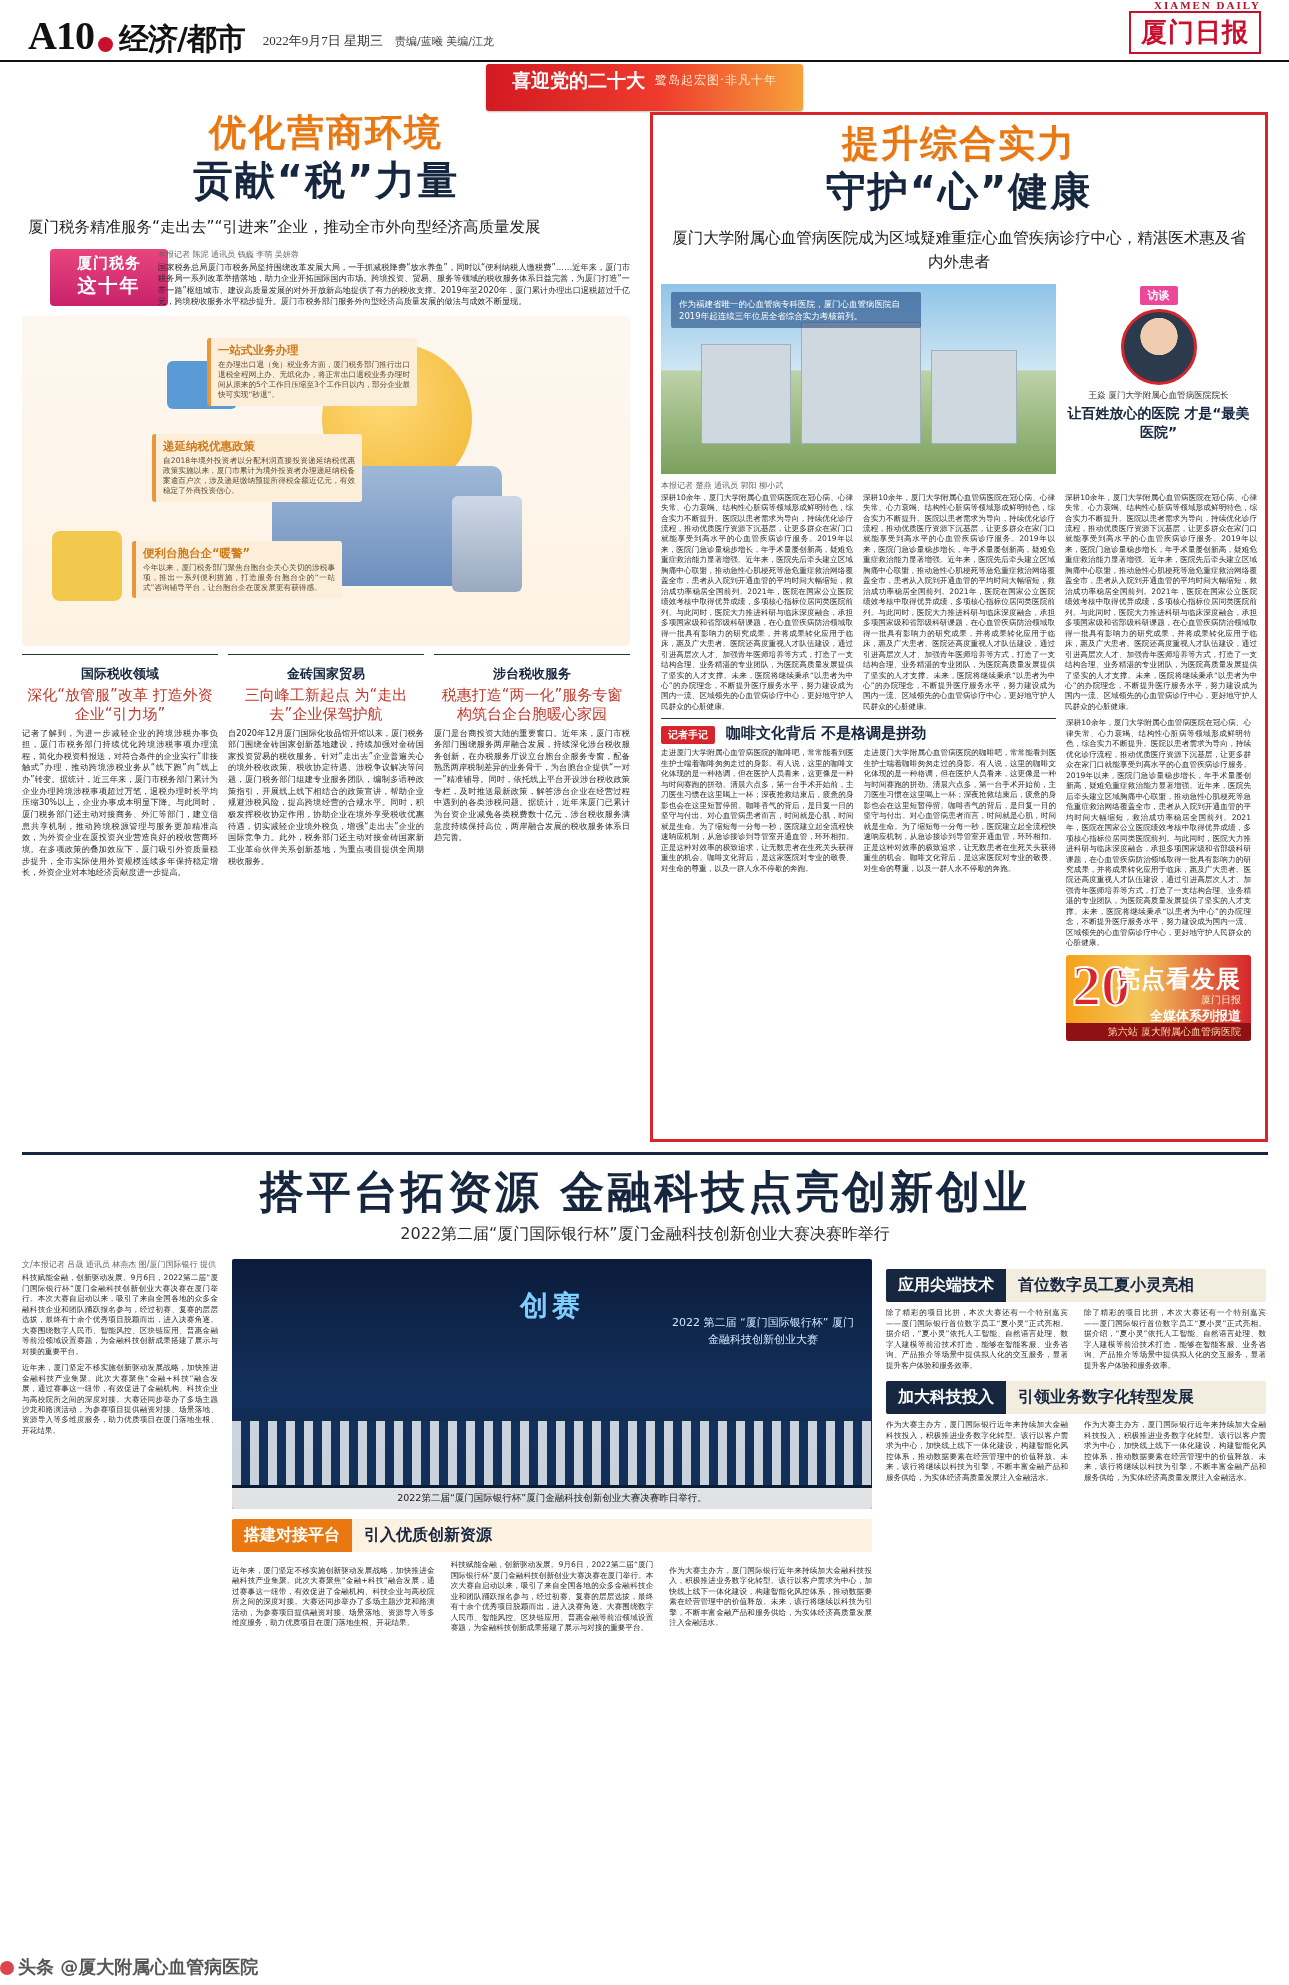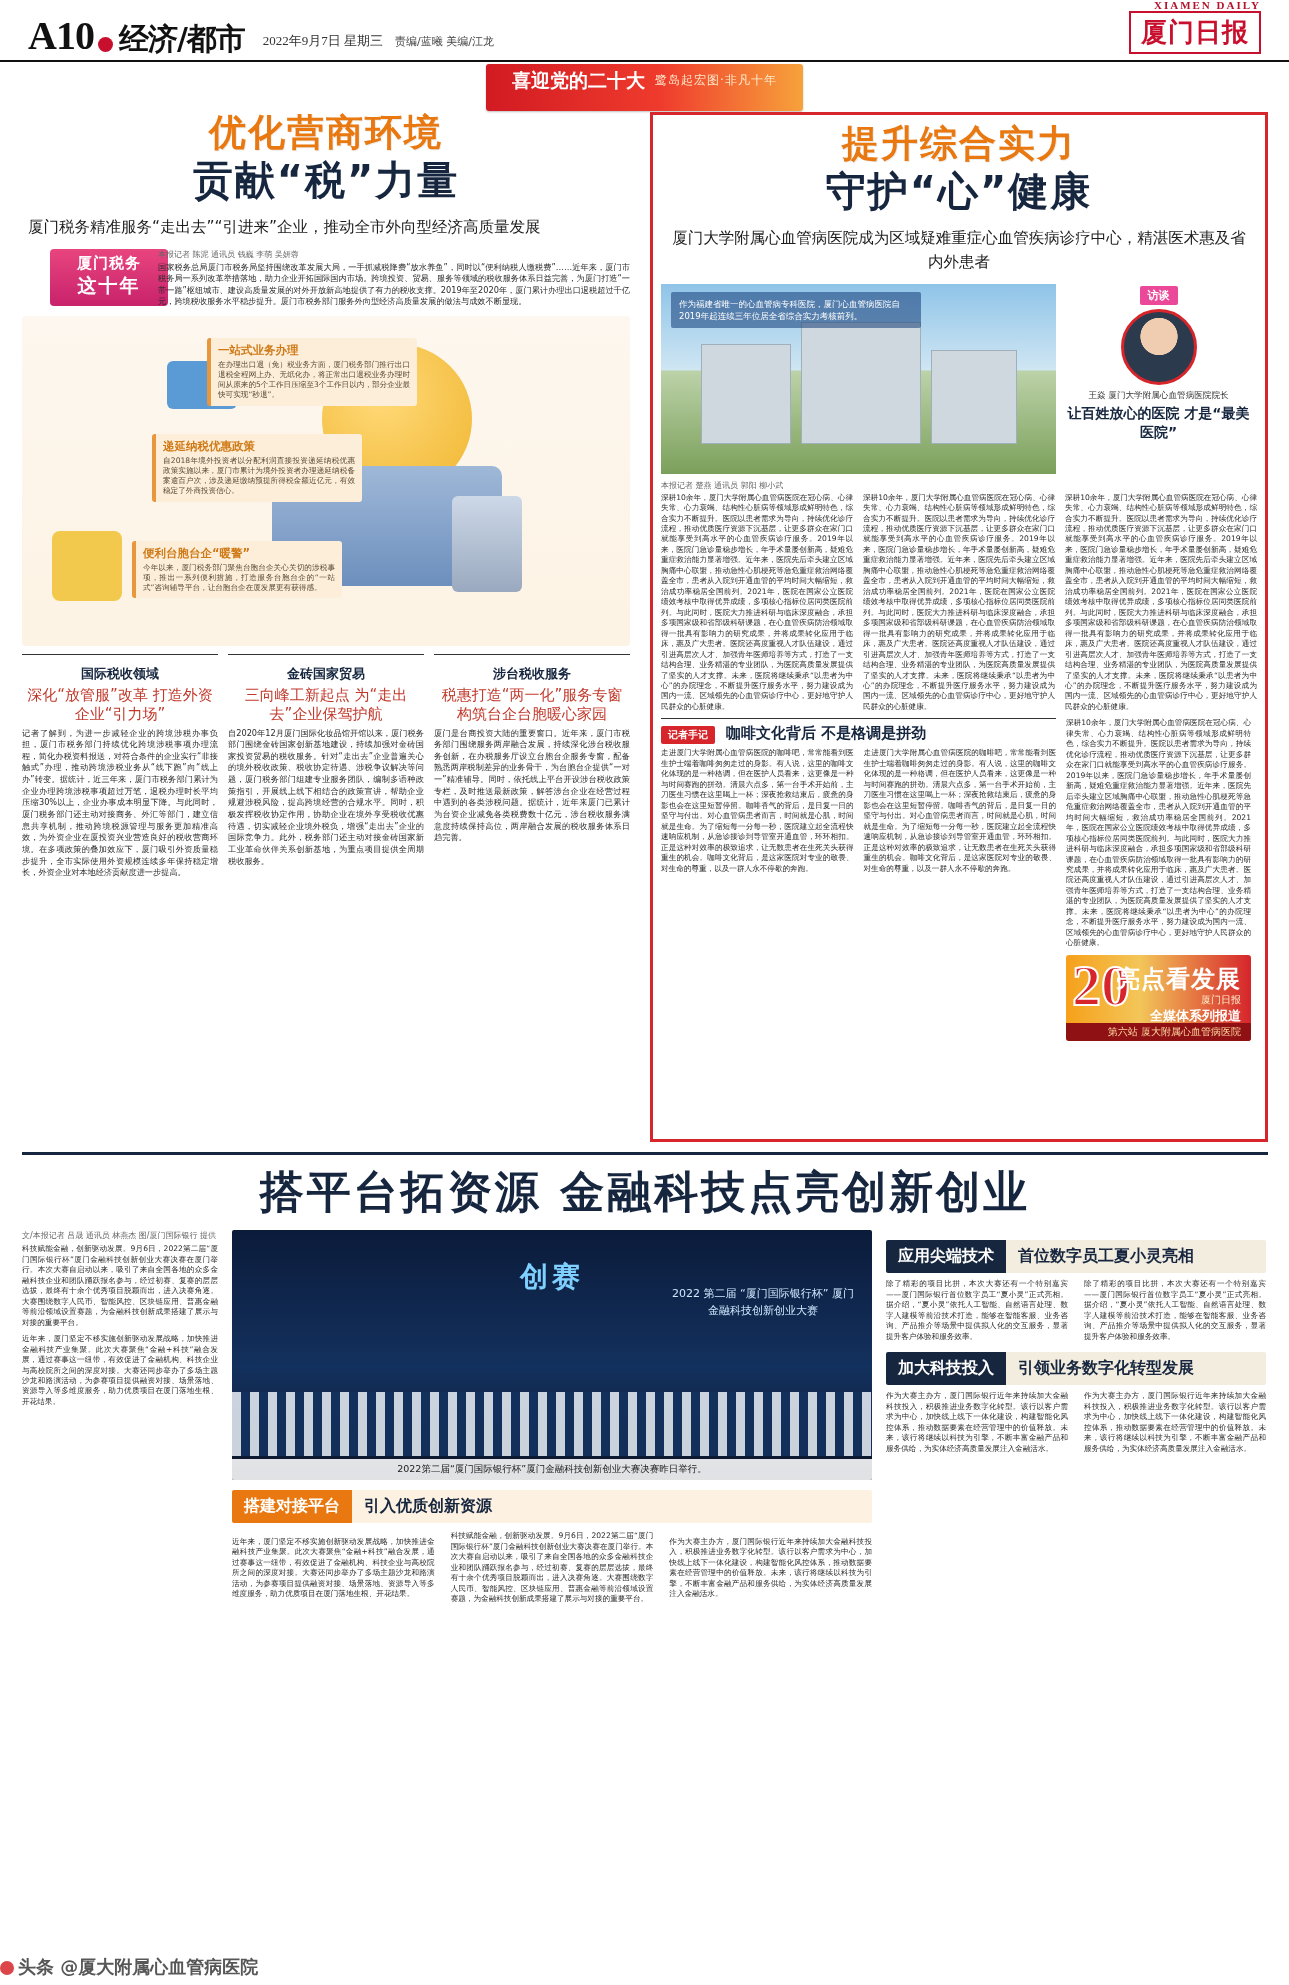--- a/index.html
+++ b/index.html
@@ -391,20 +391,21 @@
           <div class="bar">第六站 厦大附属心血管病医院</div>
         </div>
       </div>
     </div>
   </div>
 
   <div class="div-rule"></div>
 
   <div class="bottom">
     <div class="b-hl">搭平台拓资源 金融科技点亮创新创业</div>
+    <div class="b-deck">2022第二届“厦门国际银行杯”厦门金融科技创新创业大赛决赛昨举行</div>
 
     <div class="b-grid">
 
       <div class="b-left">
         <div style="font-size:8px; color:#666; margin-bottom:3px;">文/本报记者 吕晟 通讯员 林燕杰  图/厦门国际银行 提供</div>
         <div class="body-txt xs">科技赋能金融，创新驱动发展。9月6日，2022第二届“厦门国际银行杯”厦门金融科技创新创业大赛决赛在厦门举行。本次大赛自启动以来，吸引了来自全国各地的众多金融科技企业和团队踊跃报名参与，经过初赛、复赛的层层选拔，最终有十余个优秀项目脱颖而出，进入决赛角逐。大赛围绕数字人民币、智能风控、区块链应用、普惠金融等前沿领域设置赛题，为金融科技创新成果搭建了展示与对接的重要平台。</div>
         <div class="body-txt xs" style="margin-top:6px;">近年来，厦门坚定不移实施创新驱动发展战略，加快推进金融科技产业集聚。此次大赛聚焦“金融+科技”融合发展，通过赛事这一纽带，有效促进了金融机构、科技企业与高校院所之间的深度对接。大赛还同步举办了多场主题沙龙和路演活动，为参赛项目提供融资对接、场景落地、资源导入等多维度服务，助力优质项目在厦门落地生根、开花结果。</div>
       </div>
 
       <div class="b-mid">

